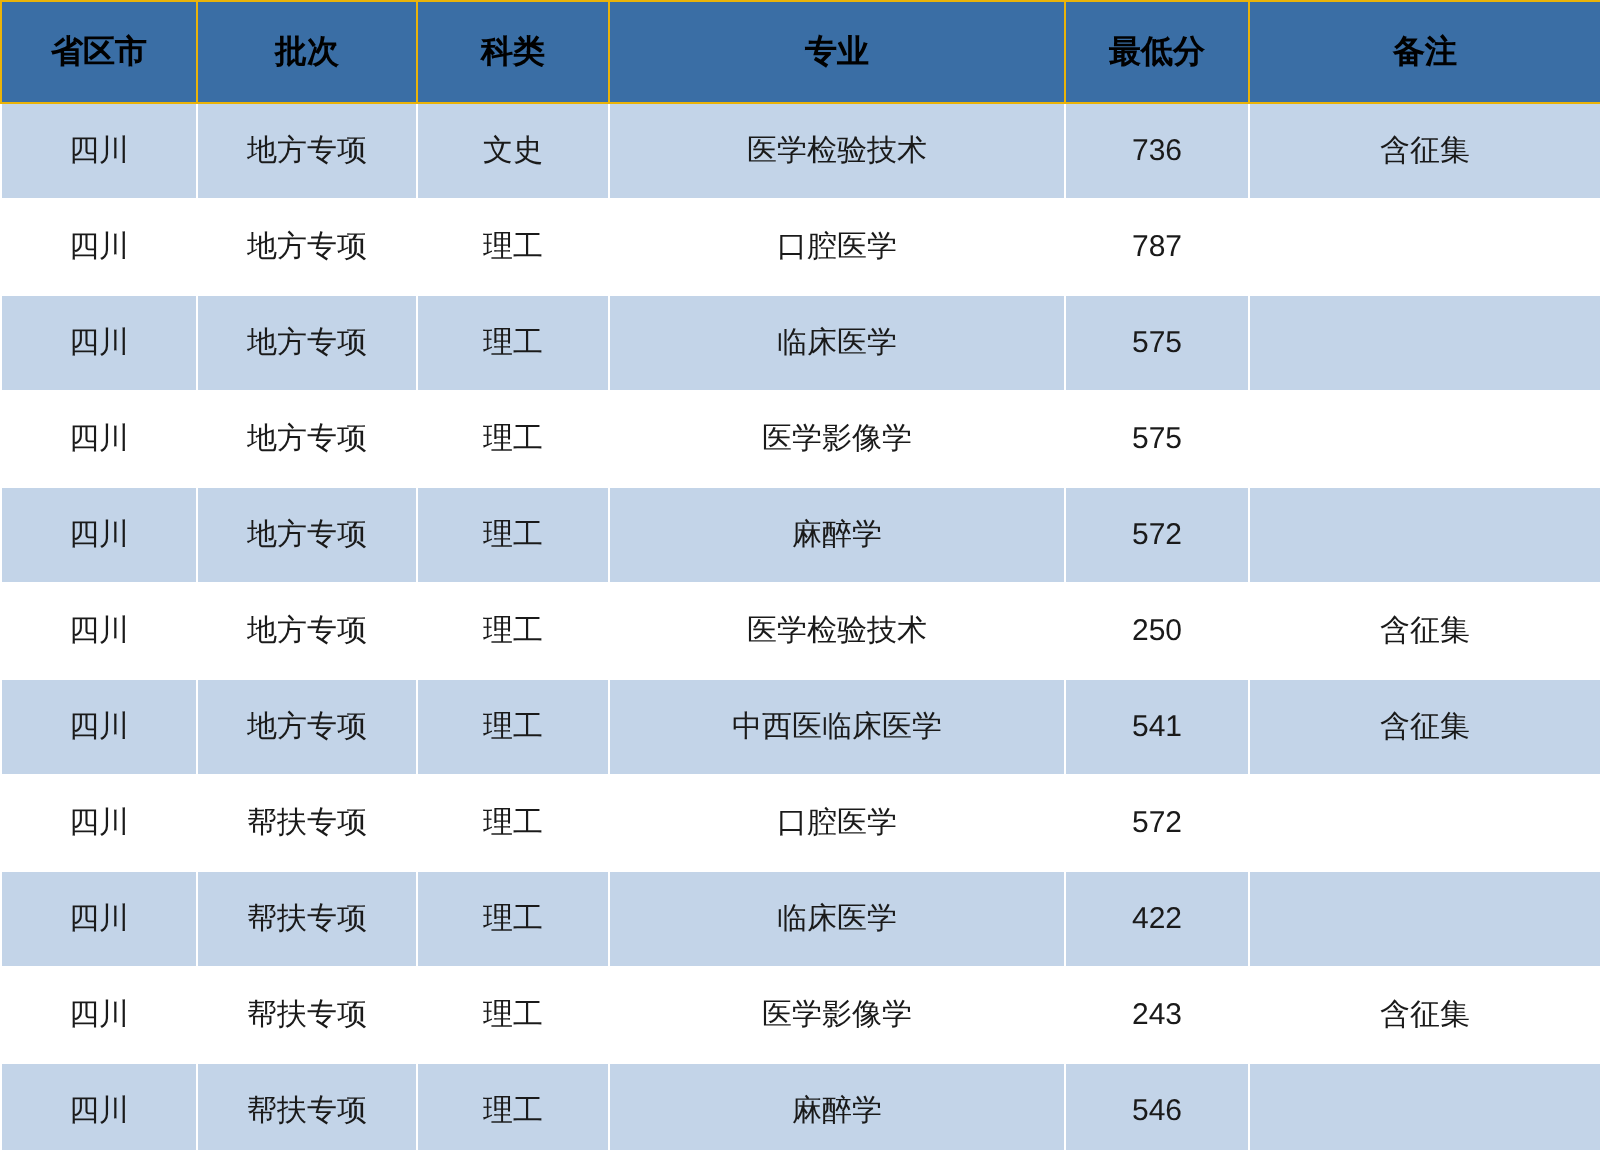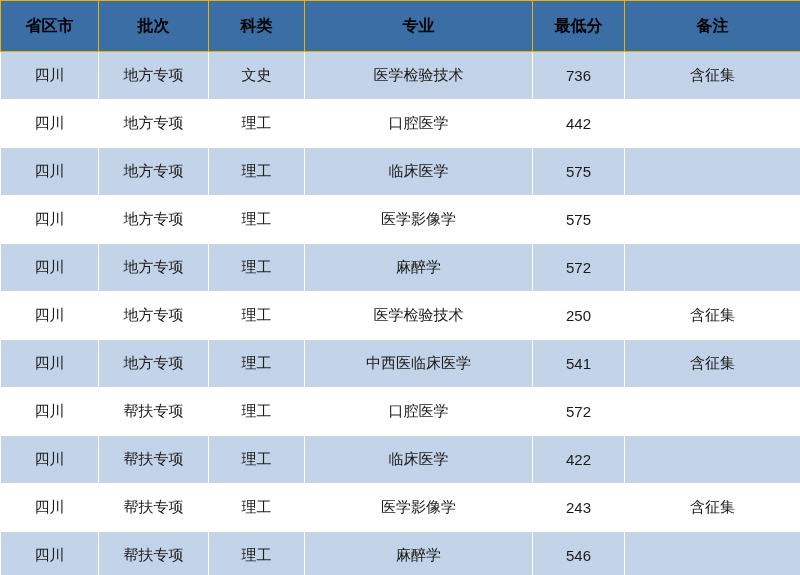--- a/index.html
+++ b/index.html
@@ -80,21 +80,21 @@
       <td>文史</td>
       <td>医学检验技术</td>
       <td>736</td>
       <td>含征集</td>
     </tr>
     <tr class="row-even">
       <td>四川</td>
       <td>地方专项</td>
       <td>理工</td>
       <td>口腔医学</td>
-      <td>442</td>
+      <td>787</td>
       <td></td>
     </tr>
     <tr class="row-odd">
       <td>四川</td>
       <td>地方专项</td>
       <td>理工</td>
       <td>临床医学</td>
       <td>575</td>
       <td></td>
     </tr>

